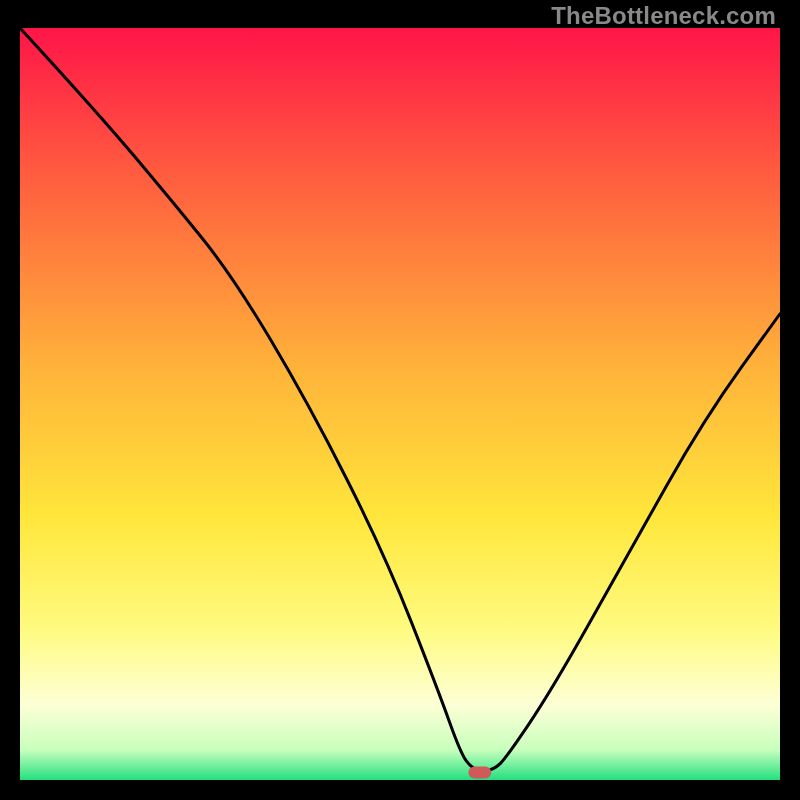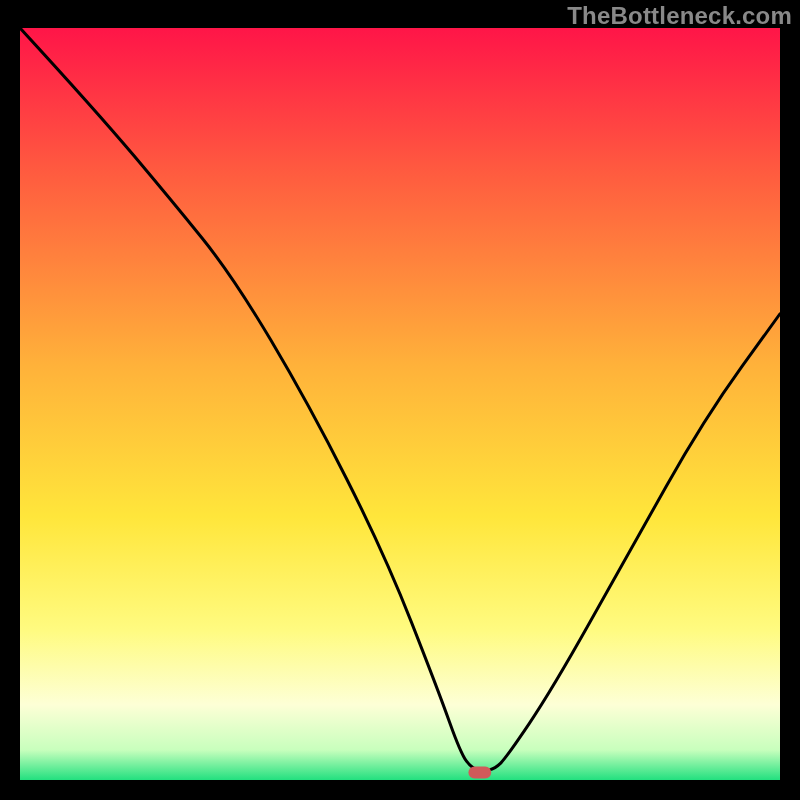--- a/index.html
+++ b/index.html
@@ -15,21 +15,21 @@
     position: absolute;
     left: 0;
     top: 0;
     width: 800px;
     height: 800px;
     background: #000;
   }
   .watermark {
     position: absolute;
     top: 2px;
-    right: 8px;
+    right: 24px;
     color: #898989;
     font-size: 24px;
     font-weight: 600;
     letter-spacing: 0.2px;
     z-index: 30;
     user-select: none;
   }
   .plot {
     position: absolute;
     left: 20px;

